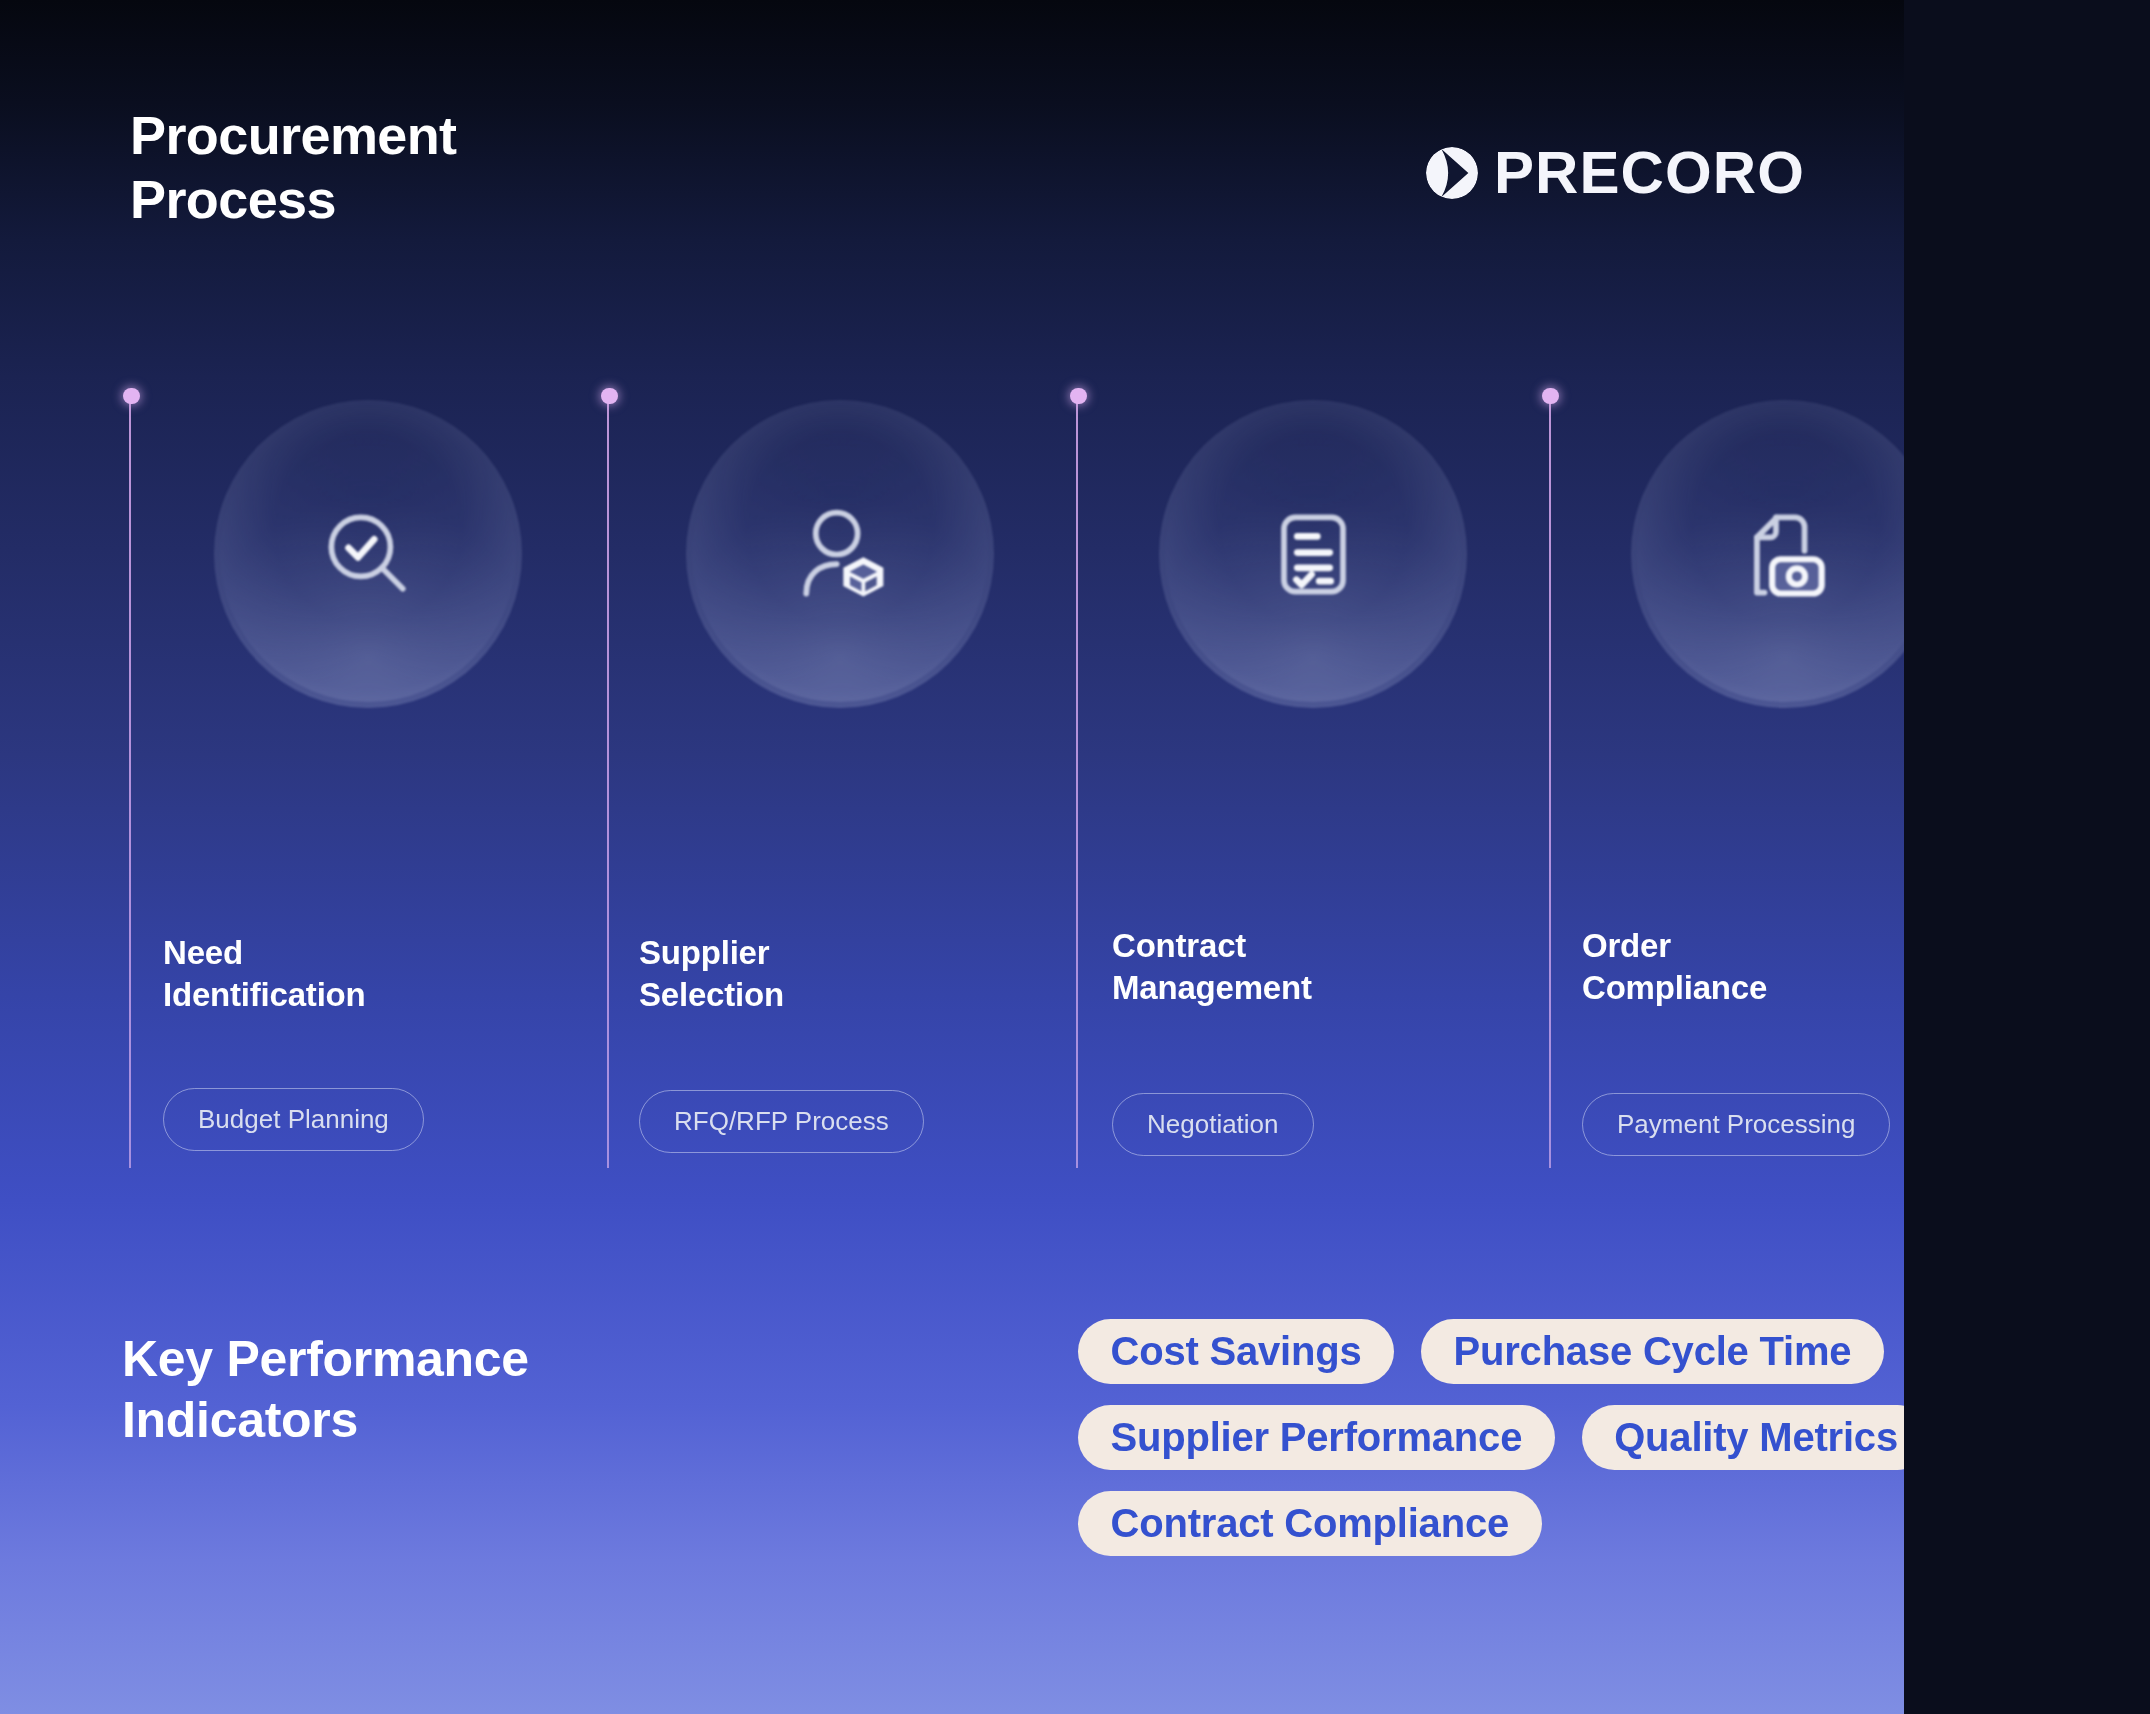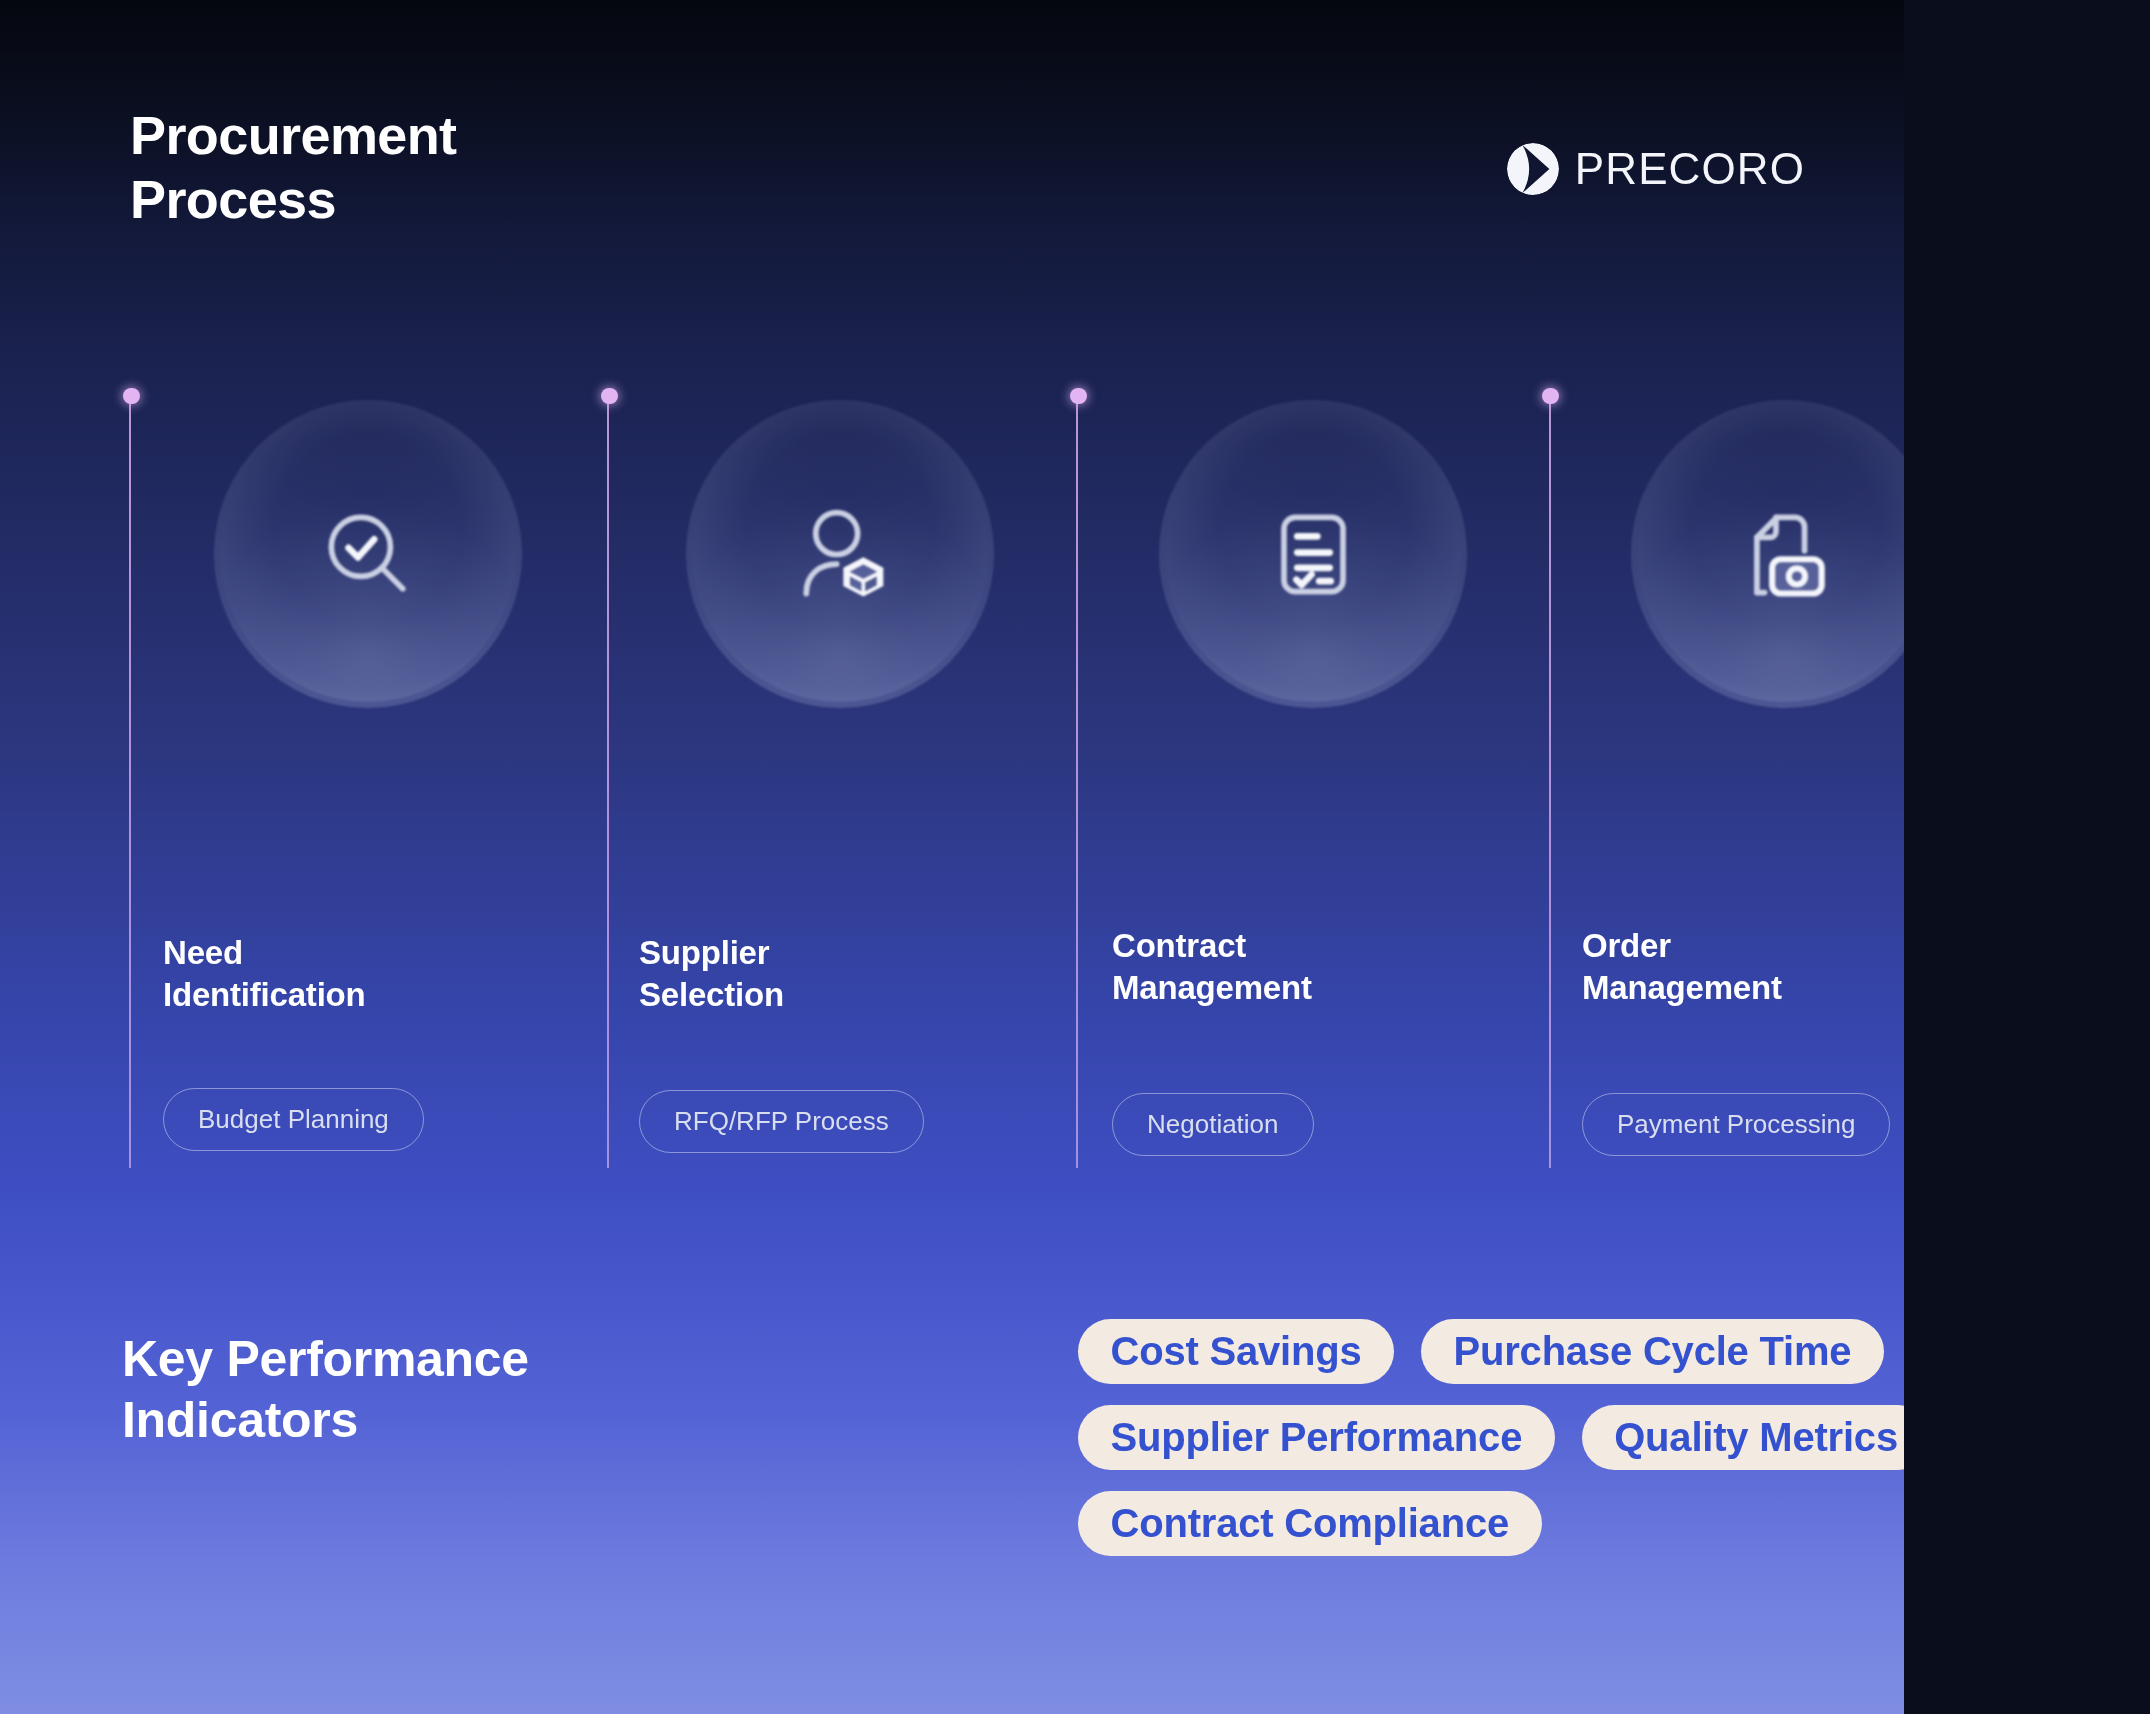--- a/index.html
+++ b/index.html
@@ -36,21 +36,21 @@
     color:#ffffff; letter-spacing:-0.6px;
     white-space:pre-line;
   }
 
   .logo{
     position:absolute; right:99px; top:143px;
     display:flex; align-items:center; gap:16.3px;
   }
   .logo-mark{ width:52px; height:52px; flex:0 0 auto; display:block; }
   .logo-word{
-    font-size:44px; font-weight:400; color:#f4f5fb;
+    font-size:60px; font-weight:700; color:#f4f5fb;
     letter-spacing:1.1px; line-height:1;
   }
 
   
   .steps{
     position:absolute; left:0; top:0; width:2151px; height:1715px;
   }
 
   .rail{
     position:absolute; top:396px;
@@ -227,21 +227,21 @@
         <div class="orb-icon">
           <svg width="99" height="99" viewBox="0 0 104 104" fill="none">
             <path d="M22 92 L30 92 M22 92 L22 34 L43 13 L62 13 A10 10 0 0 1 72 23 L72 48" stroke="#cfd4e4" stroke-width="6" stroke-linecap="round" stroke-linejoin="round" fill="none"></path>
             <path d="M22 34 L36 34 A6 6 0 0 0 42 28 L42 13" stroke="#cfd4e4" stroke-width="6" stroke-linecap="round" stroke-linejoin="round" fill="none"></path>
             <rect x="38" y="57" width="52" height="36" rx="9" fill="#4a538f" stroke="#ffffff" stroke-width="6.5"></rect>
             <circle cx="64" cy="75" r="8.5" fill="none" stroke="#ffffff" stroke-width="6.5"></circle>
           </svg>
         </div>
       </div>
       <div class="step-label" style="left:1582px; top:925px">Order
-Management</div>
+Compliance</div>
       <div class="chip" style="left:1582px; top:1093px">Payment Processing</div>
     </div>
 
   </div>
 
   <div class="kpi-title">Key Performance
 Indicators</div>
 
   <div class="kpi-chips">
     <span class="kpi-chip">Cost Savings</span>

